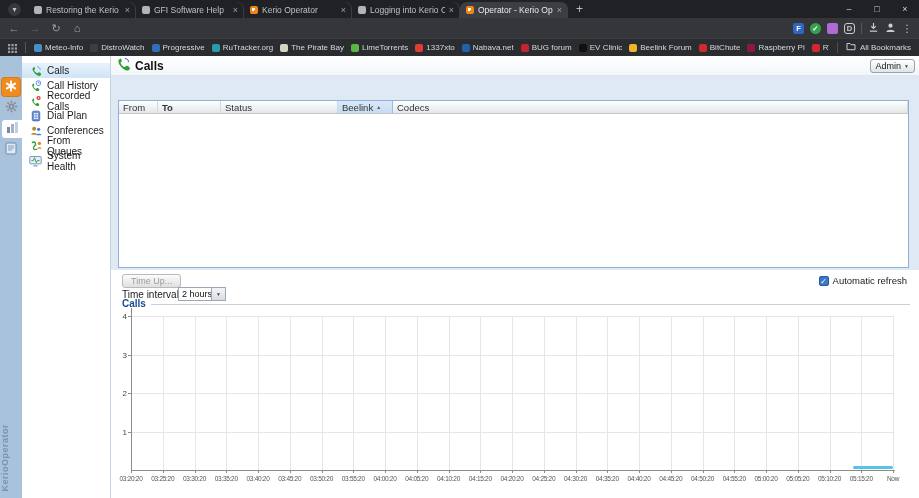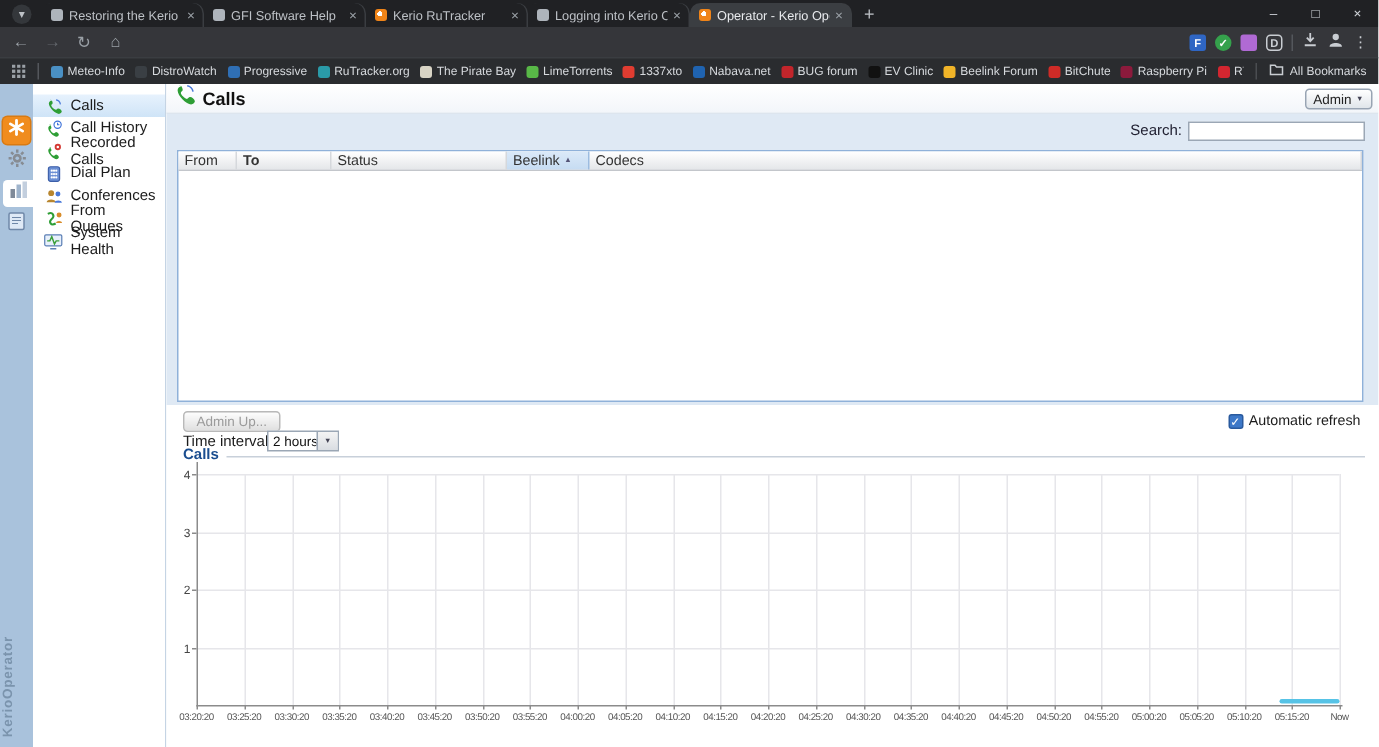--- a/index.html
+++ b/index.html
@@ -98,21 +98,21 @@
         <span class="tab-title">Restoring the Kerio Operator ...</span>
         <span class="tab-close">×</span>
       </div>
       <div class="tab">
         <span class="fav fav-page"></span>
         <span class="tab-title">GFI Software Help</span>
         <span class="tab-close">×</span>
       </div>
       <div class="tab">
         <span class="fav fav-kerio"></span>
-        <span class="tab-title">Kerio RuTracker</span>
+        <span class="tab-title">Kerio Operator</span>
         <span class="tab-close">×</span>
       </div>
       <div class="tab">
         <span class="fav fav-page"></span>
         <span class="tab-title">Logging into Kerio Operator A...</span>
         <span class="tab-close">×</span>
       </div>
       <div class="tab active">
         <span class="fav fav-kerio"></span>
         <span class="tab-title">Operator - Kerio Operator Adm...</span>
@@ -375,24 +375,20 @@
       <span class="page-title">Calls</span>
       <span class="admin-btn">
         <span>Admin</span>
         <span class="arr">▼</span>
       </span>
     </div>
 
     <div class="content">
       <div class="blue-region"></div>
 
-      <div class="search-row">
-        <span class="search-label">Search:</span>
-        <input class="search-input" value="" style="">
-      </div>
 
       <div class="grid-panel">
         <div class="grid-header" id="gridHeader">
             <div class="gh-cell" style="width: 39px;">
               <span>From</span>
             </div>
             <div class="gh-cell" style="width: 63px; font-weight: bold;">
               <span>To</span>
             </div>
             <div class="gh-cell" style="width: 117px;">
@@ -401,21 +397,21 @@
             <div class="gh-cell sorted" style="width: 55px;">
               <span>Beelink</span>
               <span class="sort-arrow">▲</span>
             </div>
             <div class="gh-cell" style="flex: 1 1 0%; text-align: center;">
               <span>Codecs</span>
             </div>
           </div>
       </div>
 
-      <button class="hangup-btn">Admin Up...</button>
+      <button class="hangup-btn">Time Up...</button>
 
       <div class="autorefresh">
         <span class="checkbox">✓</span>
         <span>Automatic refresh</span>
       </div>
 
       <span class="ti-label">Time interval:</span>
       <div class="combo">
         <span class="combo-text">2 hours</span>
         <span class="combo-trigger">▼</span>

